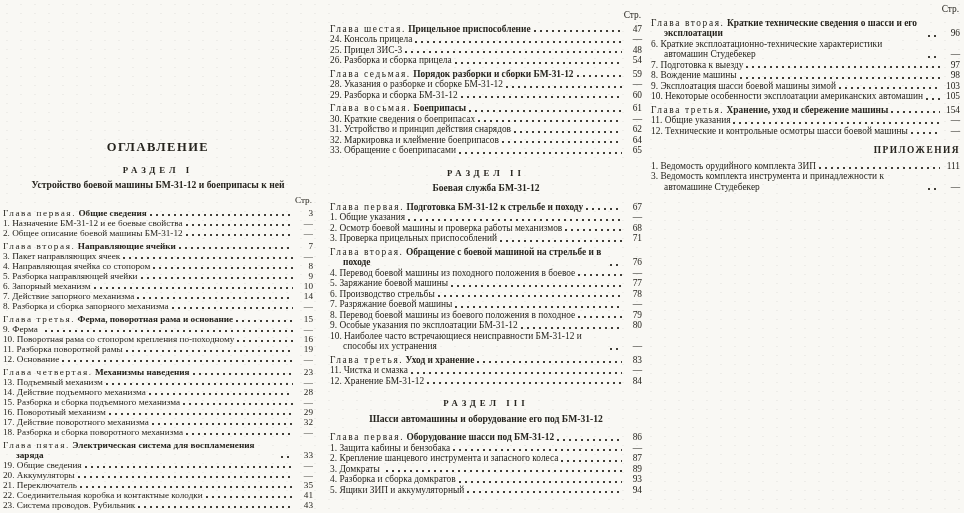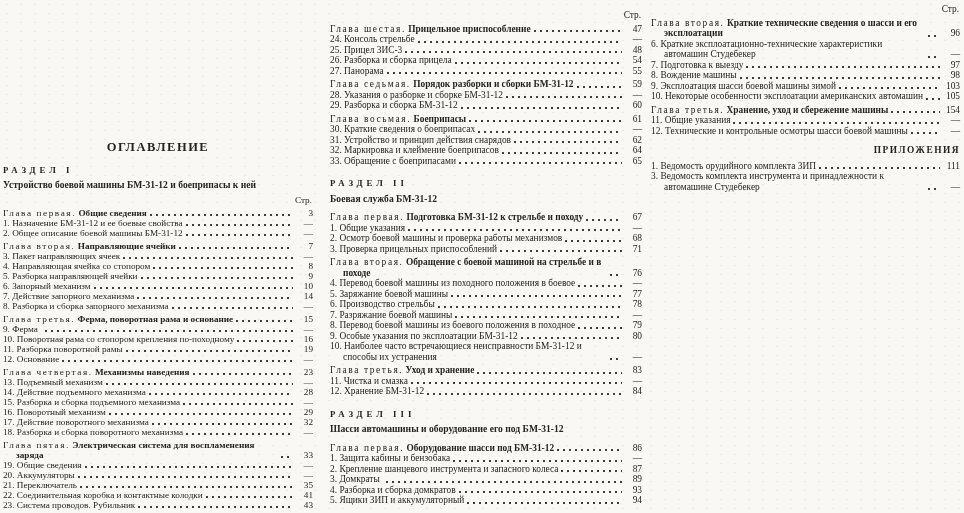--- a/index.html
+++ b/index.html
@@ -12,21 +12,21 @@
     content:"";position:absolute;inset:0;pointer-events:none;
     background-image:radial-gradient(rgba(58,55,46,0.06) 1px, transparent 1.3px);
     background-size:14px 9px;
   }
   .col{position:absolute;}
   .col-0{left:3px;  top:142px;width:310px;font-size:9.2px;line-height:10px;}
   .col-1{left:330px;top:7px;  width:312px;font-size:9.4px;line-height:10.5px;}
   .col-2{left:651px;top:1px;  width:309px;font-size:9.4px;line-height:10.5px;}
 
   .main-title{text-align:center;font-weight:bold;font-size:12.5px;letter-spacing:1.5px;margin-bottom:13px;}
-  .section-block{}
+  .section-block{text-align:center;}
   .col-0 .section-block{margin:0 0 5px;}
   .col-1 .section-block{margin:12px 0 8px;}
   .section-label{font-weight:bold;font-size:8.8px;letter-spacing:4px;margin-bottom:5px;}
   .section-title{font-weight:bold;font-size:9.6px;}
   .str{text-align:right;margin:3px 1px 1px 0;}
   .appendix-title{text-align:right;font-weight:bold;letter-spacing:1.5px;margin:9px 0 5px;}
 
   .row{display:flex;align-items:flex-end;}
   .row.chapter{margin-top:3px;}
   .text{min-width:0;padding-left:13px;text-indent:-13px;}
@@ -192,38 +192,33 @@
       </div>
     </div>
   <div class="col col-1" id="col-1">
       <div class="str">Стр.</div>
       <div class="row chapter">
         <span class="text"><span class="ch-label">Глава шестая.</span> <span class="ch-title">Прицельное приспособление</span></span>
         <span class="dots"></span>
         <span class="page-num">47</span>
       </div>
       <div class="row item">
-        <span class="text"><span class="num">24.</span> <span class="tx">Консоль стрельбе</span></span>
+        <span class="text"><span class="num">24.</span> <span class="tx">Консоль прицела</span></span>
         <span class="dots"></span>
         <span class="page-num">—</span>
       </div>
       <div class="row item">
         <span class="text"><span class="num">25.</span> <span class="tx">Прицел ЗИС-3</span></span>
         <span class="dots"></span>
         <span class="page-num">48</span>
       </div>
       <div class="row item">
         <span class="text"><span class="num">26.</span> <span class="tx">Разборка и сборка прицела</span></span>
         <span class="dots"></span>
         <span class="page-num">54</span>
-      </div>
-      <div class="row item">
-        <span class="text"><span class="num">27.</span> <span class="tx">Панорама</span></span>
-        <span class="dots"></span>
-        <span class="page-num">55</span>
       </div>
       <div class="row chapter">
         <span class="text"><span class="ch-label">Глава седьмая.</span> <span class="ch-title">Порядок разборки и сборки БМ-31-12</span></span>
         <span class="dots"></span>
         <span class="page-num">59</span>
       </div>
       <div class="row item">
         <span class="text"><span class="num">28.</span> <span class="tx">Указания о разборке и сборке БМ-31-12</span></span>
         <span class="dots"></span>
         <span class="page-num">—</span>

